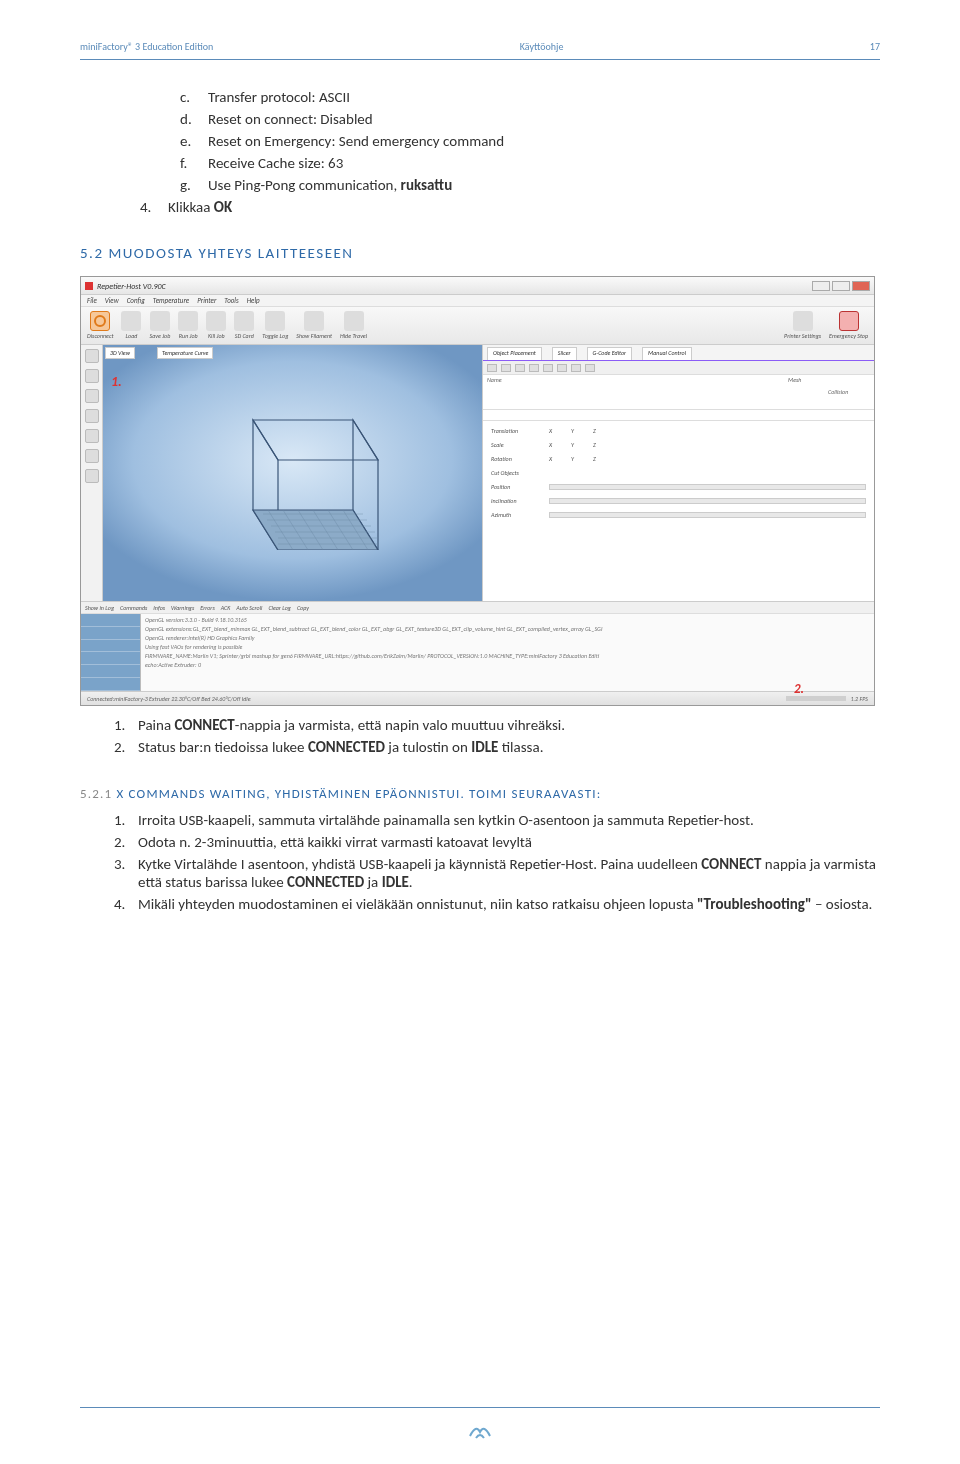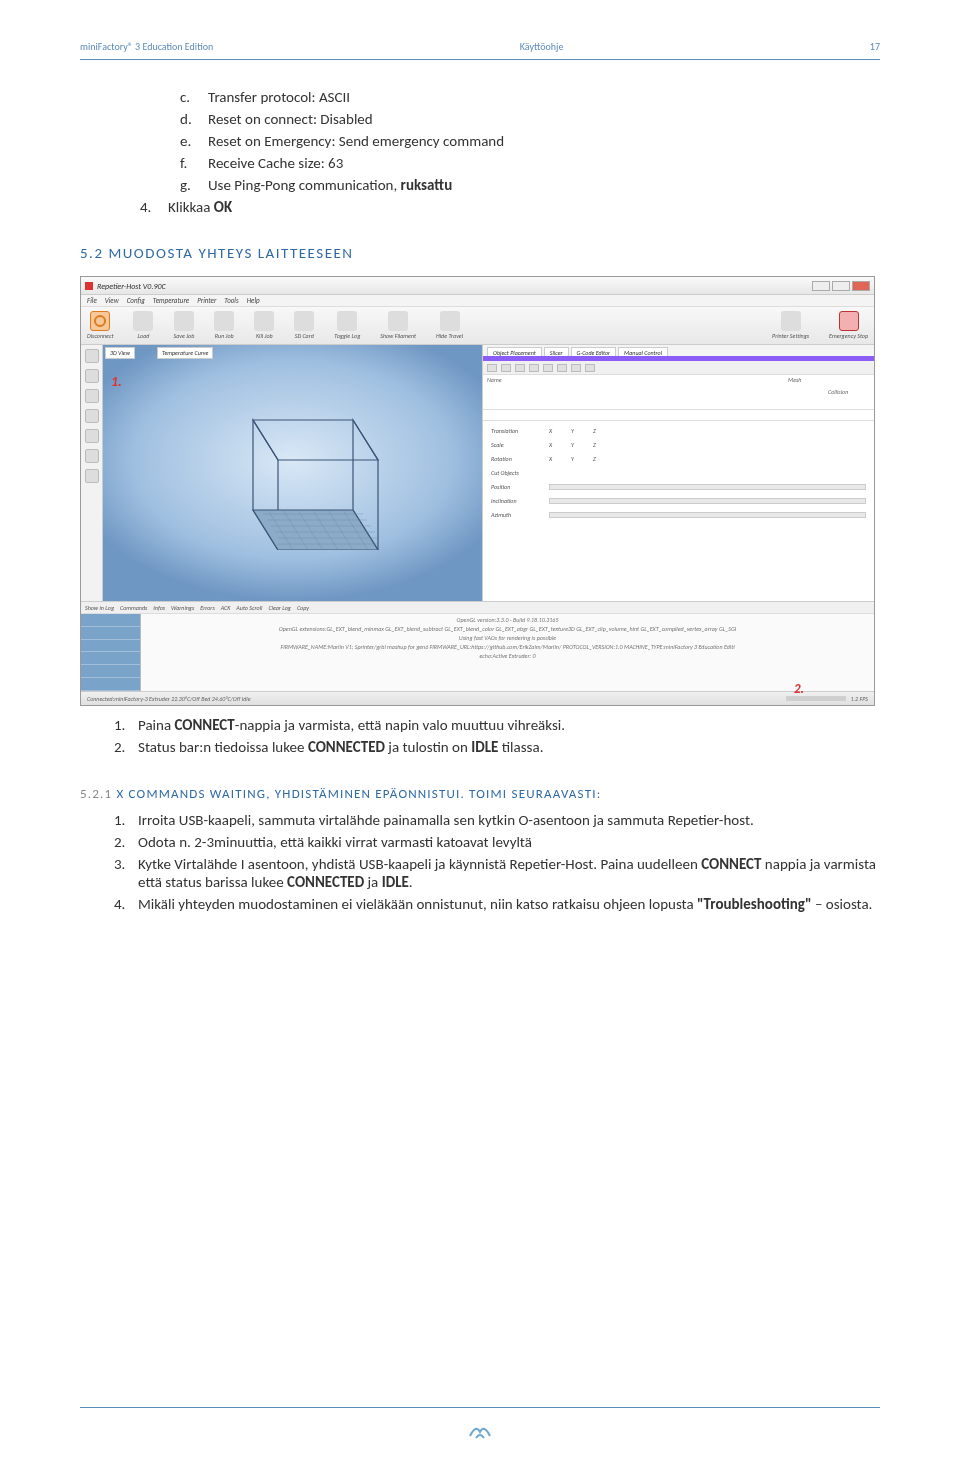--- a/index.html
+++ b/index.html
@@ -61,50 +61,50 @@
     padding: 0 4px;
     border-bottom: 1px solid #ccc;
   }
   .ss-titlebar .left { display:flex; align-items:center; gap:4px; }
   .ss-titlebar .red-sq { width:8px; height:8px; background:#d33; }
   .ss-titlebar .winbtns { display:flex; gap:2px; }
   .ss-titlebar .winbtns span { width:18px; height:10px; border:1px solid #aaa; background:#eee; }
   .ss-titlebar .winbtns .close { background:#e06555; }
   .ss-menubar { height:12px; background:#f4f4f4; padding:0 6px; display:flex; gap:8px; align-items:center; color:#444; border-bottom:1px solid #ddd; font-size:7px;}
   .ss-toolbar { height:38px; background:linear-gradient(#f8f8f8,#e8e8e8); display:flex; align-items:center; justify-content:space-between; padding:2px 6px; border-bottom:1px solid #ccc; }
-  .ss-toolbar .grp { display:flex; gap:20px;align-items:center; }
+  .ss-toolbar .grp { display:flex; gap:8px;align-items:center; }
   .ss-toolbar .btn { display:flex; flex-direction:column; align-items:center; font-size:6px; color:#555; }
   .ss-toolbar .ico { width:20px; height:20px; border-radius:3px; background:#ddd; margin-bottom:1px; }
   .ss-toolbar .ico.power { background:#f6c89a; border:1px solid #e07a1a; position:relative; }
   .ss-toolbar .ico.power::after { content:""; position:absolute; inset:3px; border:2px solid #e07a1a; border-radius:50%; }
   .ss-toolbar .ico.stop { background:#f4b0b0; border:1px solid #b33; }
   .ss-body { flex:1; display:flex; background:#fff; }
   .ss-leftcol { width:22px; background:#f2f2f2; border-right:1px solid #ccc; display:flex; flex-direction:column; align-items:center; padding-top:4px; gap:6px; }
   .ss-leftcol .t { width:14px; height:14px; background:#ddd; border:1px solid #bbb; border-radius:2px; }
   .ss-3d { flex:0 0 380px; border-right:1px solid #ccc; position:relative; background:radial-gradient(ellipse 60% 55% at 50% 45%, #d9e8f6 0%, #9fbfe0 70%, #6f97c3 100%); }
   .ss-3d .tab { position:absolute; top:2px; left:2px; font-size:6px; background:#fff; border:1px solid #ccc; padding:1px 4px; }
   .cube { position:absolute; left:120px; top:55px; width:160px; height:150px; }
   .cube svg { width:100%; height:100%; }
   .marker1 { position:absolute; left:8px; top:28px; color:#d33; font-weight:bold; font-size:14px; }
   .ss-right { flex:1; display:flex; flex-direction:column; }
-  .ss-tabs { height:16px; background:#f4f4f4; display:flex; gap:2px; padding:2px 4px 0 4px; border-bottom:5px solid #8b5cf6; font-size:6px;text-align:center; }
+  .ss-tabs { height:16px; background:#f4f4f4; display:flex; gap:10px; padding:2px 4px 0 4px; border-bottom:1px solid #8b5cf6; font-size:6px;text-align:center; }
   .ss-tabs span { background:#fff; border:1px solid #ccc; border-bottom:none; padding:1px 5px; }
   .ss-rtb { height:14px; background:#f0f0f0; border-bottom:1px solid #ddd; display:flex; align-items:center; gap:4px; padding:0 4px; }
   .ss-rtb .b { width:10px; height:8px; background:#e0e0e0; border:1px solid #bbb; }
   .ss-table { height:46px; border-bottom:1px solid #ddd; }
   .ss-thead { display:flex; font-size:6px; color:#666; border-bottom:1px solid #ddd; }
   .ss-thead span:nth-child(1){ flex:1; padding:1px 4px; }
   .ss-thead span:nth-child(2){ width:40px; padding:1px 4px; }
   .ss-thead span:nth-child(3){ width:50px; padding:13px 4px; }
   .ss-props { flex:1; padding:6px 8px; font-size:6px; color:#555; display:flex; flex-direction:column; gap:6px; }
   .proprow { display:flex; align-items:center; gap:10px; }
   .proprow .lbl { width:48px; }
   .proprow .ax { width:12px; }
   .proprow .long { flex:1; height:6px; background:#e8e8e8; border:1px solid #ccc; }
-  .ss-log { height:90px; border-top:1px solid #ccc; display:flex; flex-direction:column; background:#fafafa;text-align:center; }
+  .ss-log { height:90px; border-top:1px solid #ccc; display:flex; flex-direction:column; background:#fafafa; }
   .ss-logbar { height:12px; background:#f0f0f0; border-bottom:1px solid #ddd; font-size:6px; display:flex; align-items:center; gap:6px; padding:0 4px; color:#555;}
   .ss-logbody { flex:1; display:flex; }
   .ss-ts { width:60px; background:#7aa3c9; border-right:1px solid #bbb; display:flex; flex-direction:column; }
   .ss-ts div { flex:1; border-bottom:1px solid rgba(255,255,255,.3); font-size:5px; color:#fff; padding:0 2px; }
   .ss-lt { flex:1; font-size:6px; color:#777; padding:2px 4px; line-height:9px; position:relative; }
   .marker2 { position:absolute; right:70px; bottom:-2px; color:#d33; font-weight:bold; font-size:13px; }
   .ss-status { height:14px; background:linear-gradient(#f0f0f0,#e0e0e0); border-top:1px solid #ccc; font-size:6px; color:#666; display:flex; align-items:center; justify-content:space-between; padding:0 6px;}
   .ss-status .fps { display:flex; align-items:center; gap:4px;}
   .ss-status .bar { width:60px; height:5px; background:#cfcfcf; }
 
@@ -358,20 +358,21 @@
         <div></div>
             <div></div>
             <div></div>
             <div></div>
             <div></div>
             <div></div>
       </div>
       <div class="ss-lt">
         <div>OpenGL version:3.3.0 - Build 9.18.10.3165</div>
         <div>OpenGL extensions:GL_EXT_blend_minmax GL_EXT_blend_subtract GL_EXT_blend_color GL_EXT_abgr GL_EXT_texture3D GL_EXT_clip_volume_hint GL_EXT_compiled_vertex_array GL_SGI</div>
+        <div>OpenGL renderer:Intel(R) HD Graphics Family</div>
         <div>Using fast VAOs for rendering is possible</div>
         <div>FIRMWARE_NAME:Marlin V1; Sprinter/grbl mashup for gen6 FIRMWARE_URL:https://github.com/ErikZalm/Marlin/ PROTOCOL_VERSION:1.0 MACHINE_TYPE:miniFactory 3 Education Editi</div>
         <div>echo:Active Extruder: 0</div>
         <div class="marker2">2.</div>
       </div>
     </div>
   </div>
   <div class="ss-status">
     <span>Connected:miniFactory-3  Extruder 22.30°C/Off Bed 24.60°C/Off  Idle</span>
     <span class="fps">

